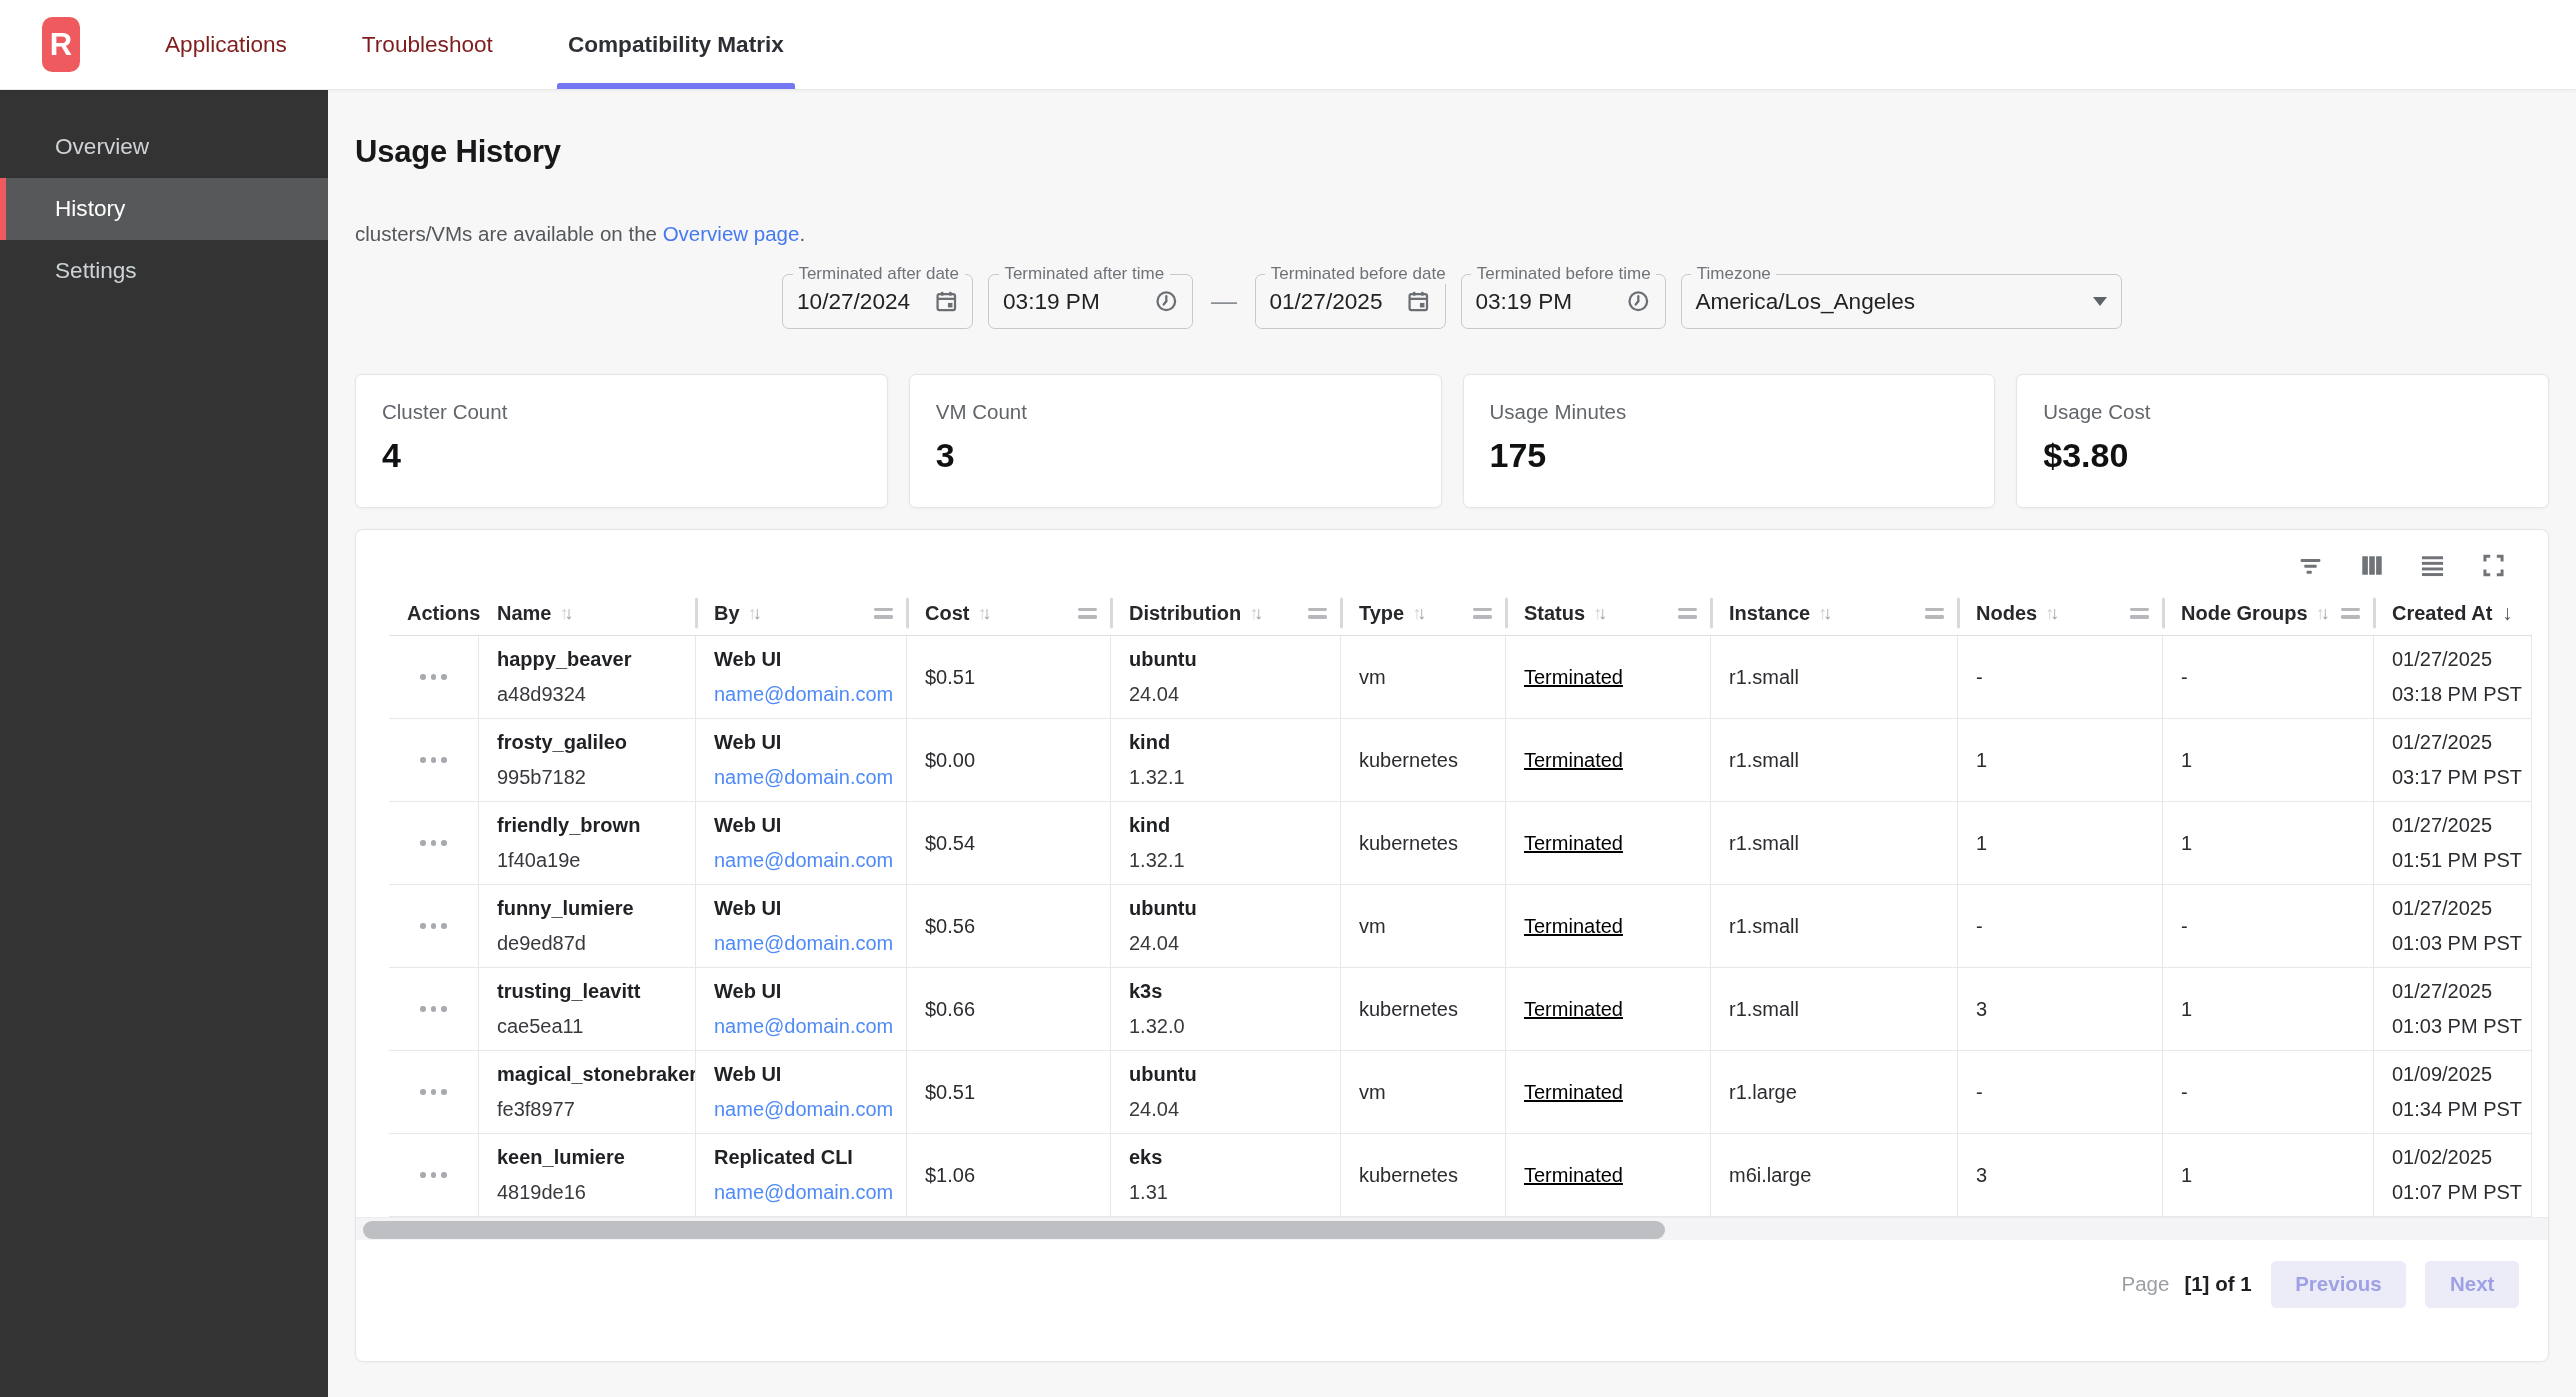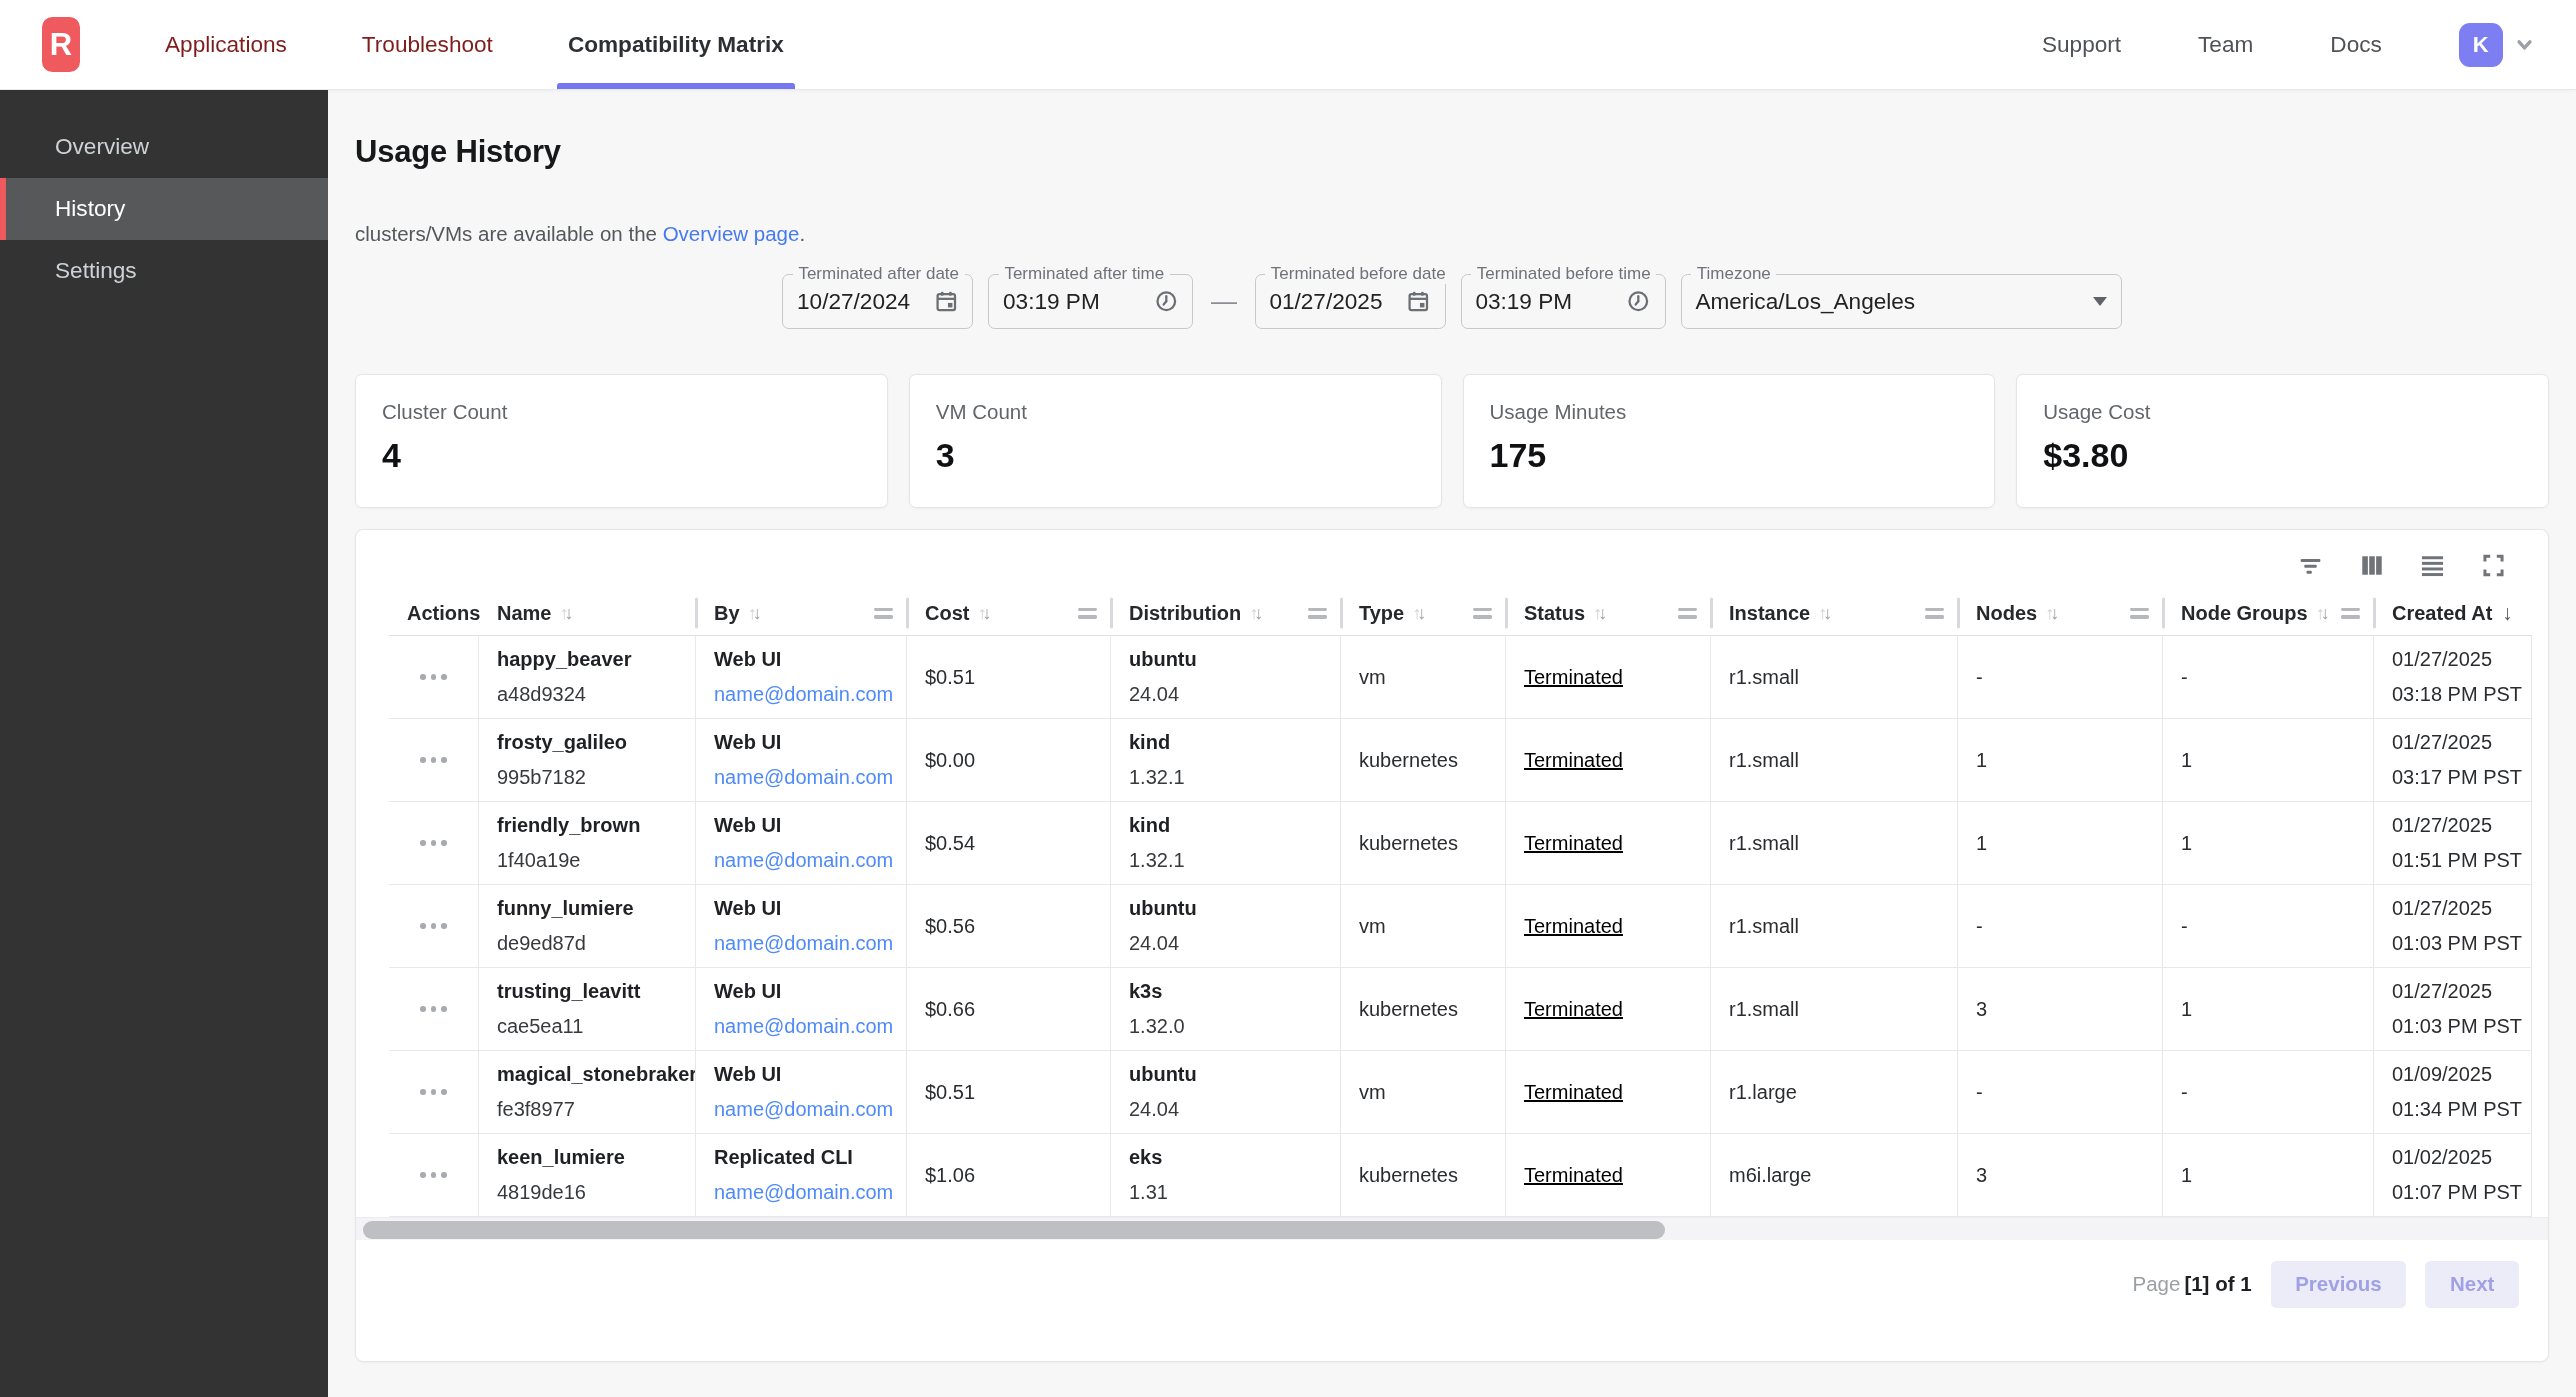--- a/index.html
+++ b/index.html
@@ -124,47 +124,36 @@
   .email { color:#4e8af8; text-decoration:none; cursor:pointer; }
   .td-actions { align-items:center; padding:0; }
   .dots { display:flex; gap:4.8px; align-items:center; cursor:pointer; padding:6.8px; }
   .dots i { width:5.5px; height:5.5px; border-radius:50%; background:#a7abb0; display:block; }
 
   .hscroll { height:23px; background:#f4f4f6; border-top:0.7px solid #ececef; position:relative; cursor:pointer; }
   .hthumb { position:absolute; left:6.8px; top:2.7px; height:18px; width:1302px; background:#bdbfc3; border-radius:9px; cursor:grab; }
 
   .pager { display:flex; justify-content:flex-end; align-items:center; gap:19px; padding:20.5px 29px 0 0; }
   .page-text { font-size:20.5px; color:#9b9ea3; }
-  .page-num { color:#1e2023; font-weight:700; margin-left:4px; }
+  .page-num { color:#1e2023; font-weight:700; margin-left:15px; }
   .pbtn {
     background:#ececf9; color:#9fa1e4; font-weight:700; font-size:20.5px;
     padding:11.6px 24.6px; border-radius:5.5px; border:none; font-family:inherit; cursor:default;
   }
 </style>
 </head>
 <body>
 
 <header class="topnav">
   <div class="logo">R</div>
   <nav class="tabs">
     <div class="tab">Applications</div>
     <div class="tab">Troubleshoot</div>
     <div class="tab active">Compatibility Matrix</div>
   </nav>
-  <div class="nav-right">
-    <span class="nav-link">Support</span>
-    <span class="nav-link">Team</span>
-    <span class="nav-link">Docs</span>
-    <div class="avatar-btn">
-      <div class="avatar">K</div>
-      <svg width="27" height="27" viewBox="0 0 40 40">
-        <polyline points="12,16 20,25 28,16" fill="none" stroke="#9aa0a6" stroke-width="5" stroke-linecap="round" stroke-linejoin="round"></polyline>
-      </svg>
-    </div>
-  </div>
 </header>
 
 <div class="shell">
 
   <aside class="sidebar">
     <div class="side-item">Overview</div>
     <div class="side-item active">History</div>
     <div class="side-item">Settings</div>
   </aside>
 

